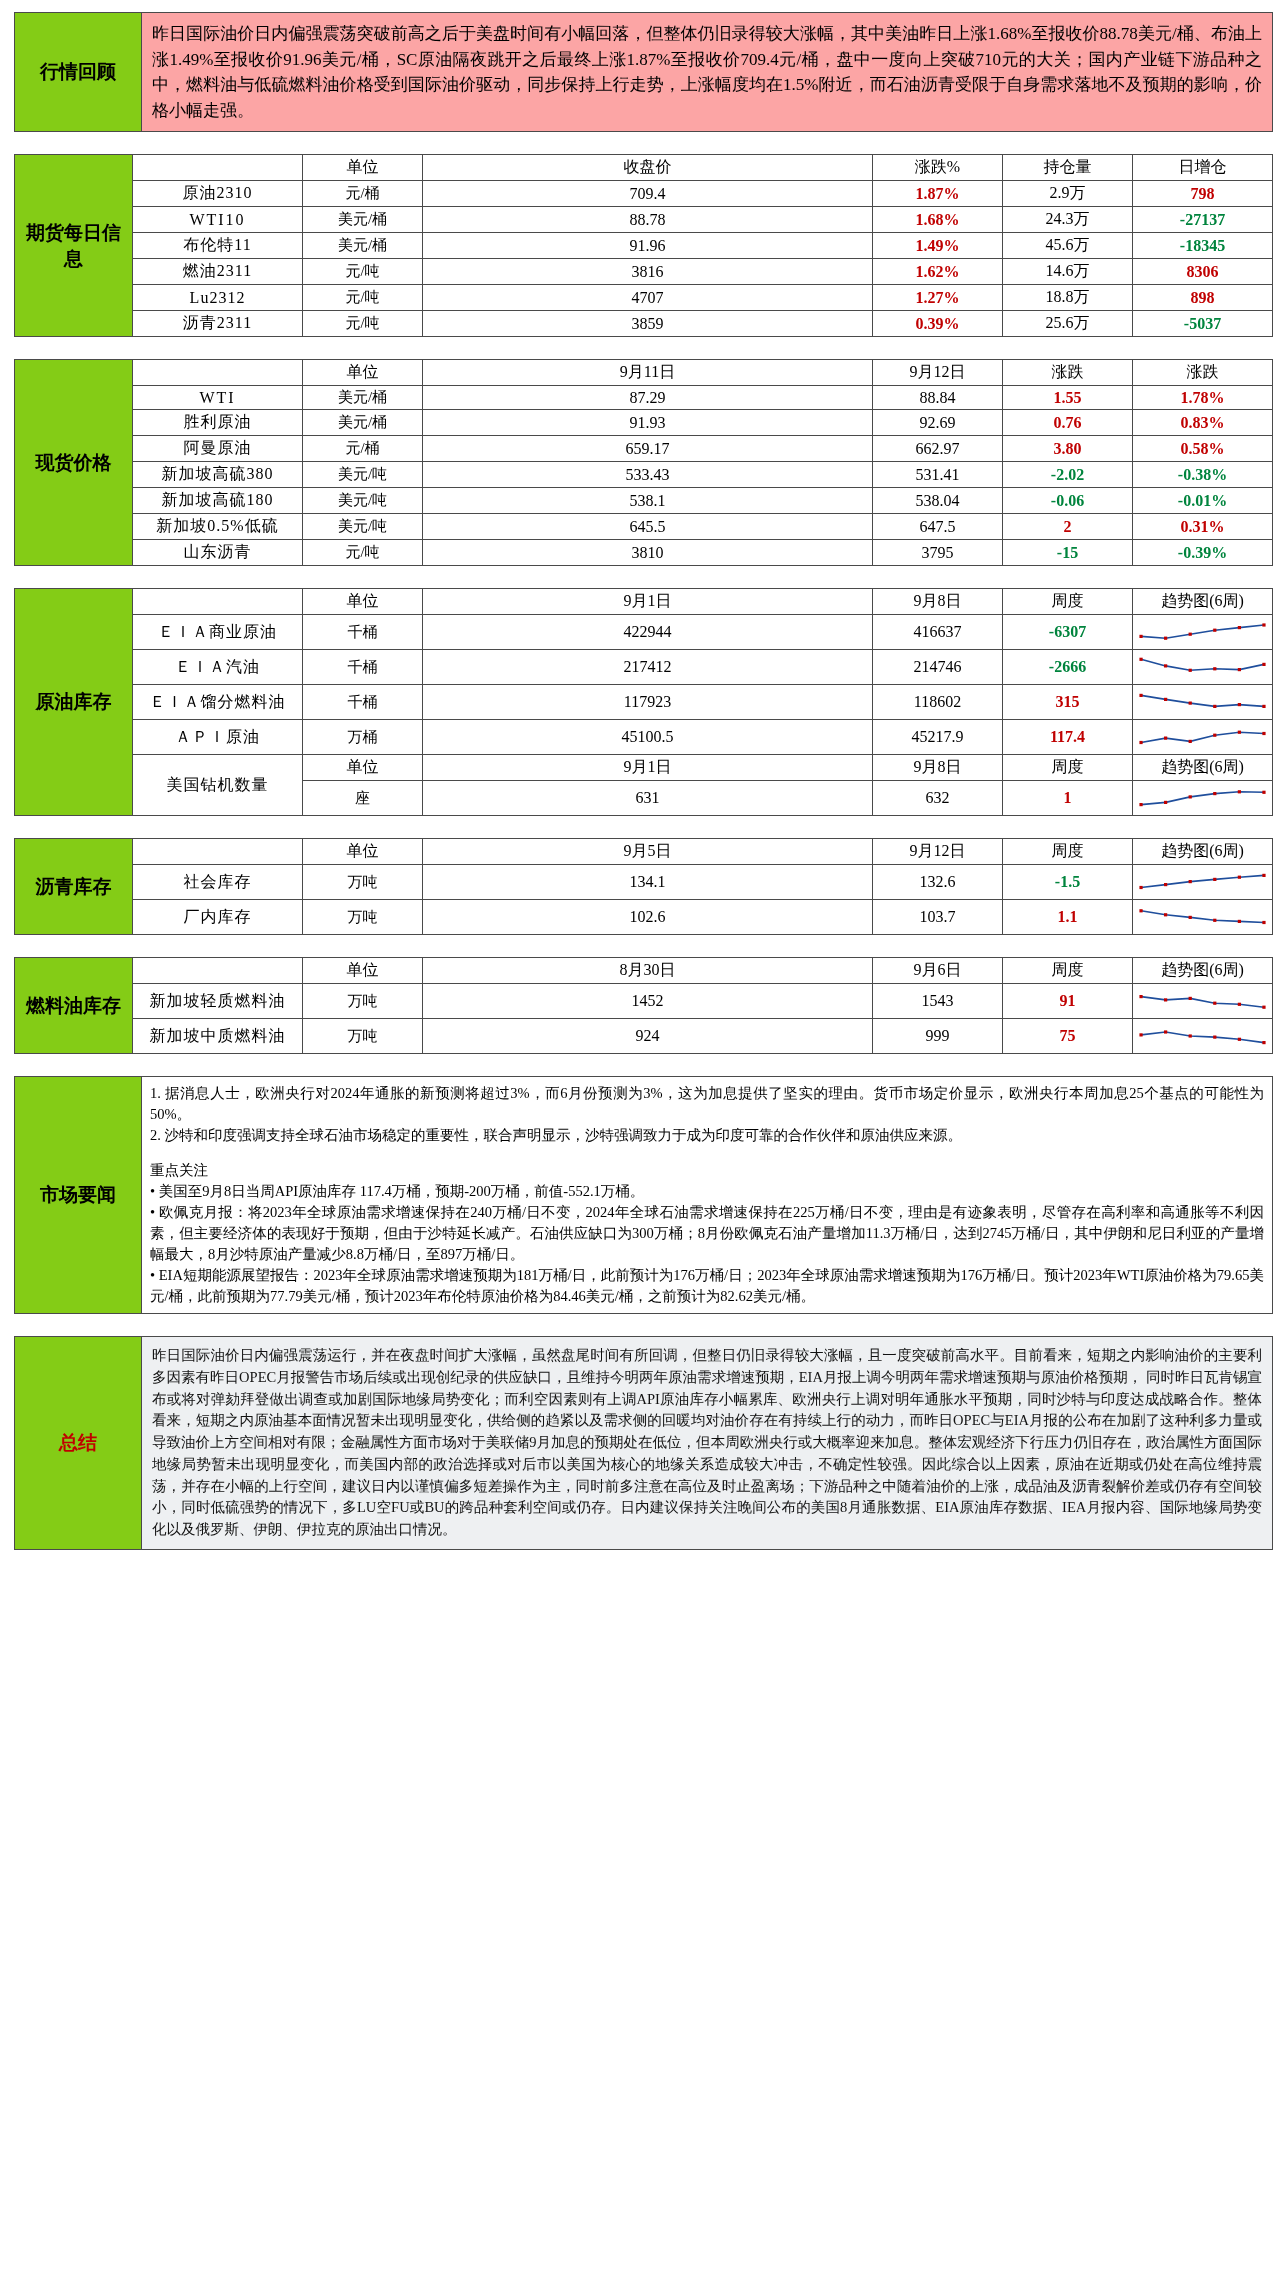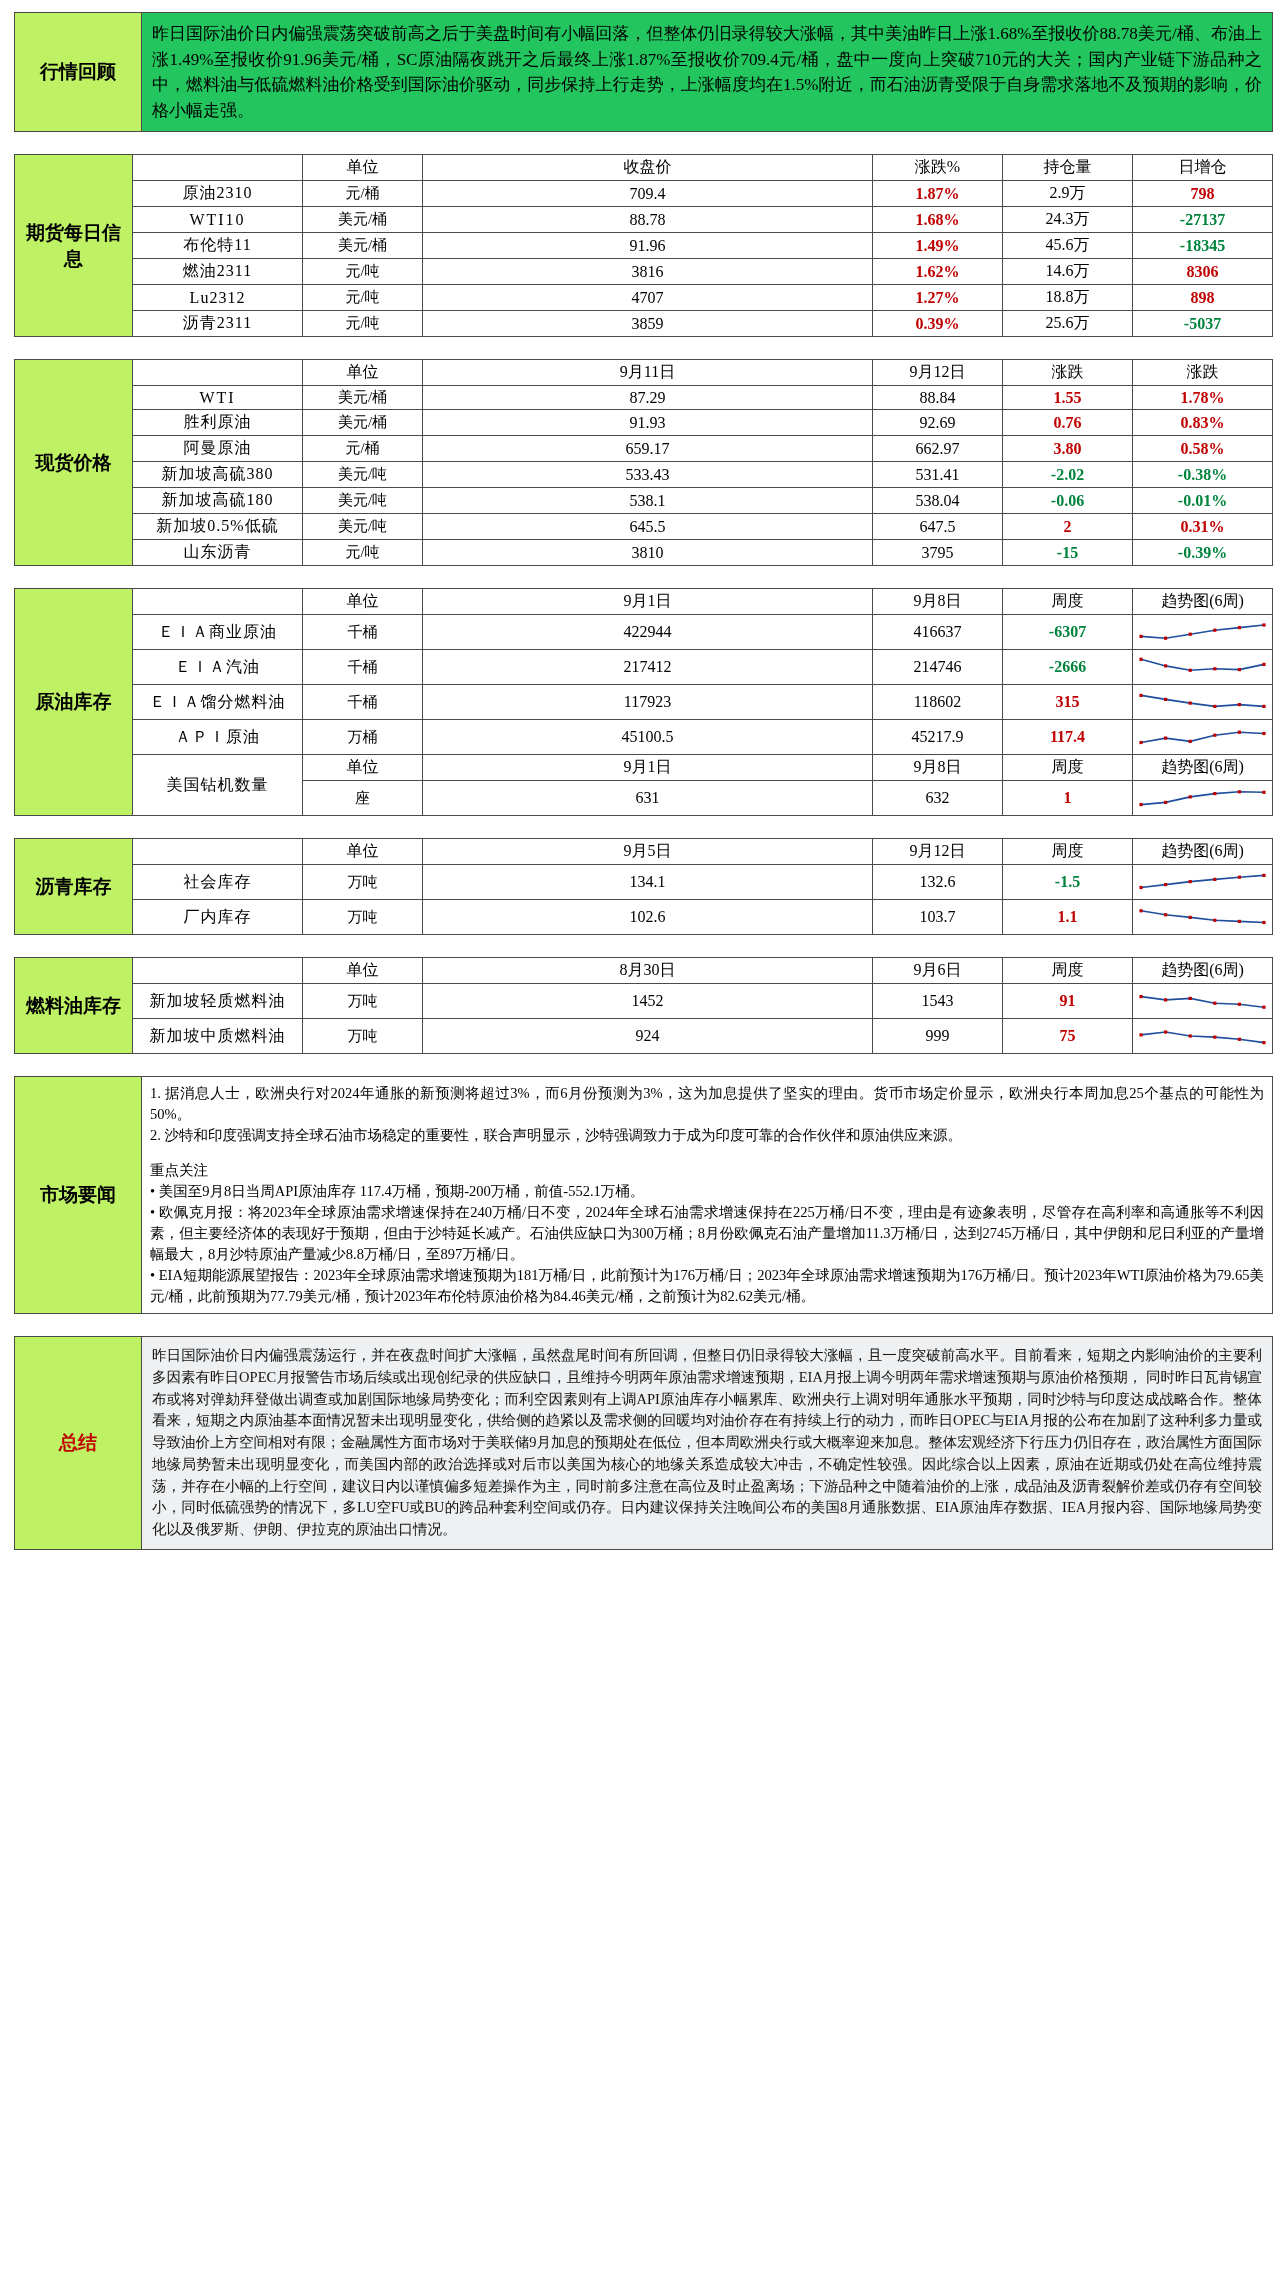--- a/index.html
+++ b/index.html
@@ -13,27 +13,27 @@
   .logo:after{content:"";position:absolute;top:50%;left:3px;right:3px;height:3px;background:#17449b;transform:translateY(-50%);}
   .logo .sq{position:absolute;left:8px;top:8px;right:8px;bottom:8px;border:3px solid #17449b;box-sizing:border-box;}
   .brandtxt{line-height:1.05;}
   .brandtxt .cn{font-size:25px;font-weight:bold;color:#17449b;letter-spacing:1px;}
   .brandtxt .en{font-size:11px;color:#17449b;letter-spacing:.5px;}
   .title{flex:1;text-align:center;font-size:30px;font-weight:bold;letter-spacing:2px;font-family:"Liberation Serif",serif;}
   .dates{width:200px;text-align:right;color:#17449b;font-size:17px;line-height:1.5;font-family:"Liberation Sans",sans-serif;}
   
   table{border-collapse:collapse;width:100%;table-layout:fixed;}
   td,th{border:1px solid #4a4a4a;padding:2px 4px;font-size:16px;text-align:center;vertical-align:middle;}
-  .lbl{background:#bef264;font-weight:bold;font-size:19px;width:118px;}
+  .lbl{background:#84cc16;font-weight:bold;font-size:19px;width:118px;}
   .rowname{text-align:center;font-size:16px;letter-spacing:1px;}
   .unit{font-size:15px;}
   .num{font-family:"Liberation Serif",serif;font-size:16px;}
   .up{color:#c00000;font-weight:bold;}
   .down{color:#00843d;font-weight:bold;}
-  .review{background:#22c55e;text-align:justify;font-size:17px;line-height:1.5;padding:8px 10px;}
+  .review{background:#fca5a5;text-align:justify;font-size:17px;line-height:1.5;padding:8px 10px;}
   .news{text-align:justify;font-size:14.5px;line-height:1.45;padding:6px 8px;}
   .summary{background:#eef0f2;text-align:justify;font-size:14.5px;line-height:1.5;padding:8px 10px;color:#111;}
   .sumlbl{color:#c00000;}
   .advice{background:#fdf3dc;font-weight:bold;font-size:17px;line-height:1.6;padding:6px;}
   .advice .l2{font-weight:normal;font-size:16px;}
   .disc-title{color:#c00000;font-weight:bold;font-size:16px;padding-top:8px;}
   .disc{color:#c00000;font-size:14.5px;line-height:1.5;text-align:justify;padding:2px 6px 4px 6px;}
   .spark{height:30px;width:100%;display:block;}
   .ind{letter-spacing:2px;}
   .tbl-wrap{margin-top:2px;}

